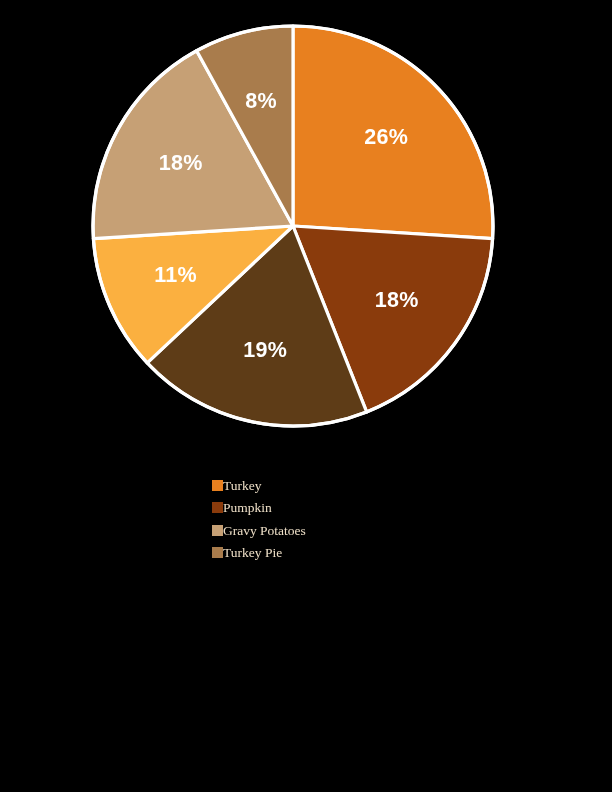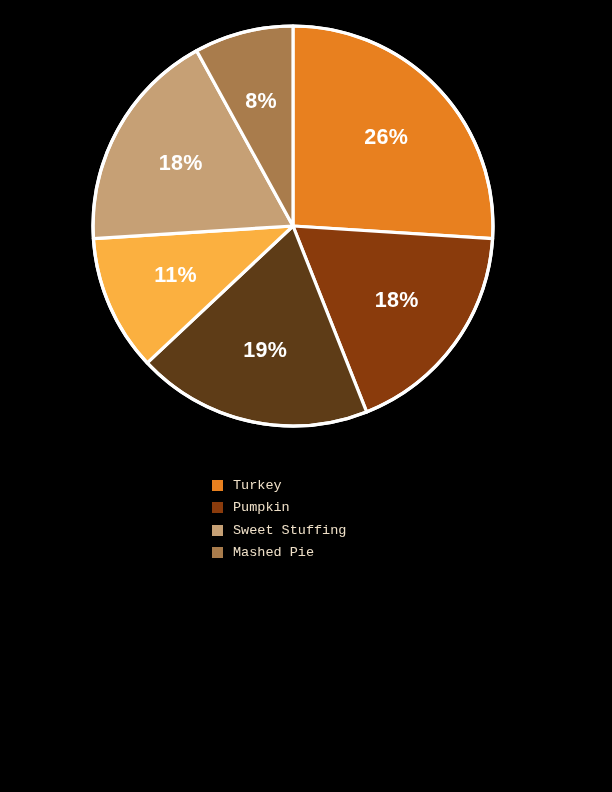--- a/index.html
+++ b/index.html
@@ -56,22 +56,21 @@
     margin: 0;
     padding: 0;
   }
   .legend-swatch {
     width: 11px;
     height: 11px;
     flex: 0 0 11px;
     display: block;
   }
   .legend-label {
-    margin-left: 10px;
-    font-family: Liberation Mono, monospace;
+    font-family: Liberation Serif, serif;
     font-size: 13.5px;
     color: #EFE0C8;
     white-space: nowrap;
     line-height: 1;
   }
 </style>
 </head>
 <body>
 
 <div id="chart-stage">
@@ -102,21 +101,21 @@
       <div class="legend-row">
         <span class="legend-swatch" style="background: rgb(232, 128, 31);"></span>
         <span class="legend-label">Turkey</span>
       </div>
       <div class="legend-row">
         <span class="legend-swatch" style="background: rgb(138, 59, 12);"></span>
         <span class="legend-label">Pumpkin</span>
       </div>
       <div class="legend-row">
         <span class="legend-swatch" style="background: rgb(198, 160, 117);"></span>
-        <span class="legend-label">Sweet Stuffing</span>
+        <span class="legend-label">Gravy Potatoes</span>
       </div>
       <div class="legend-row">
         <span class="legend-swatch" style="background: rgb(169, 124, 76);"></span>
-        <span class="legend-label">Mashed Pie</span>
+        <span class="legend-label">Turkey Pie</span>
       </div>
     </div>
 
 </div>
 
 </body></html>

